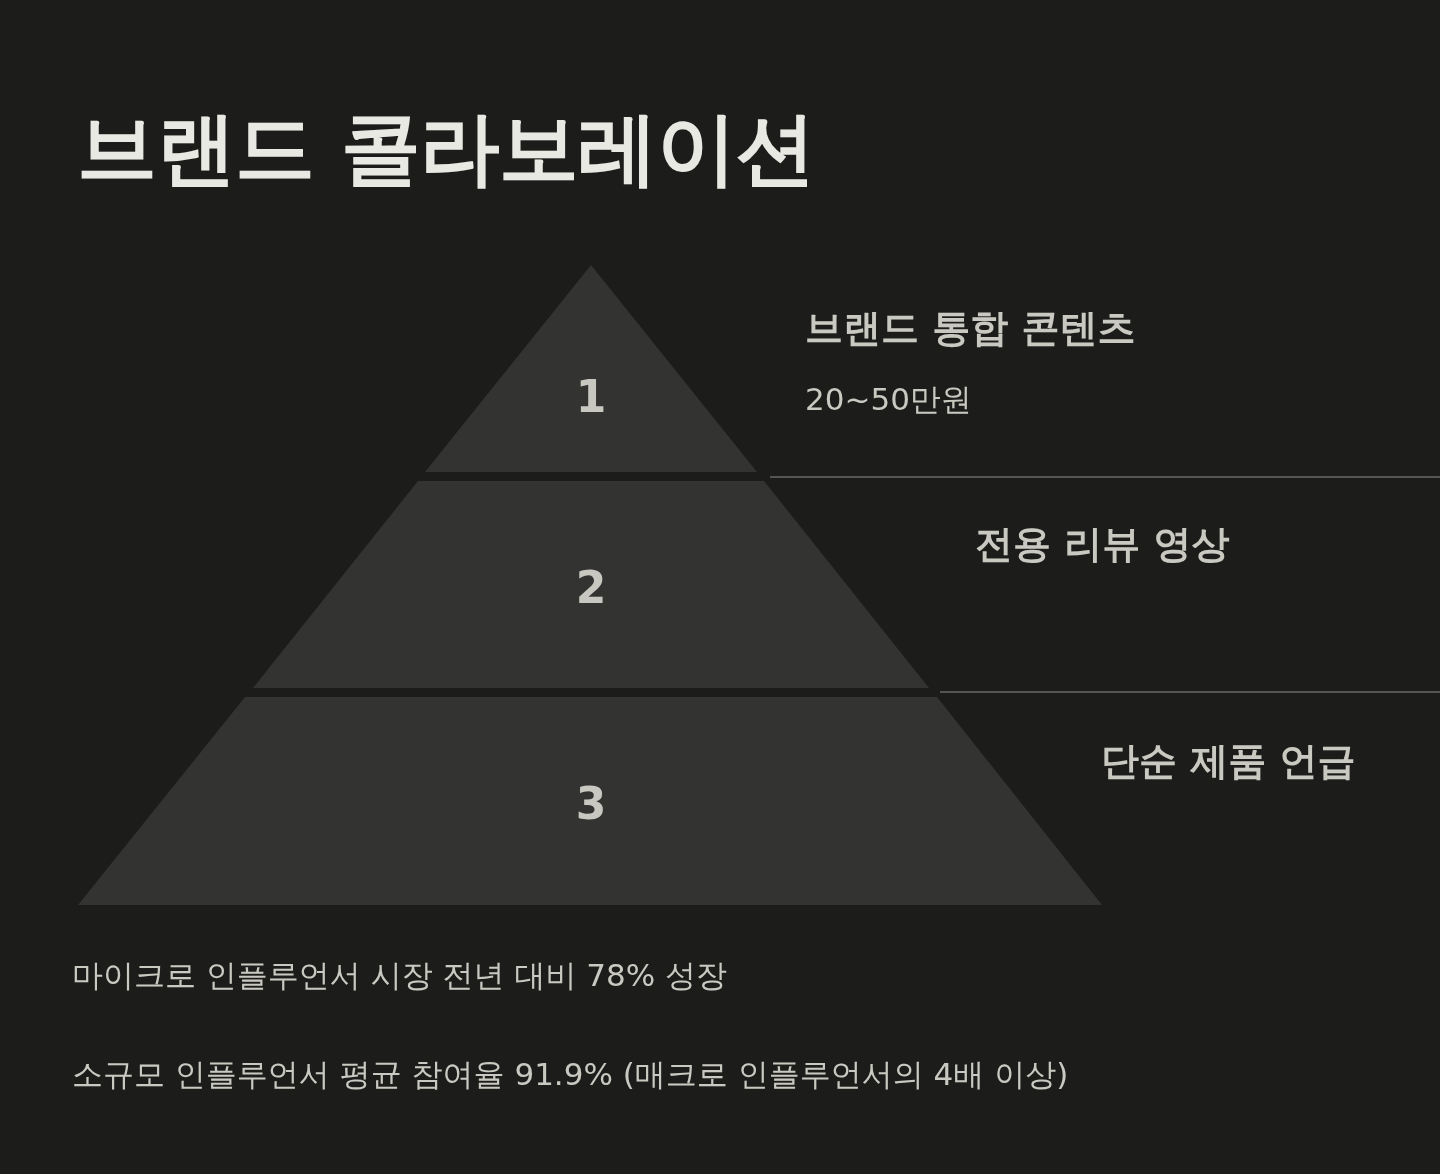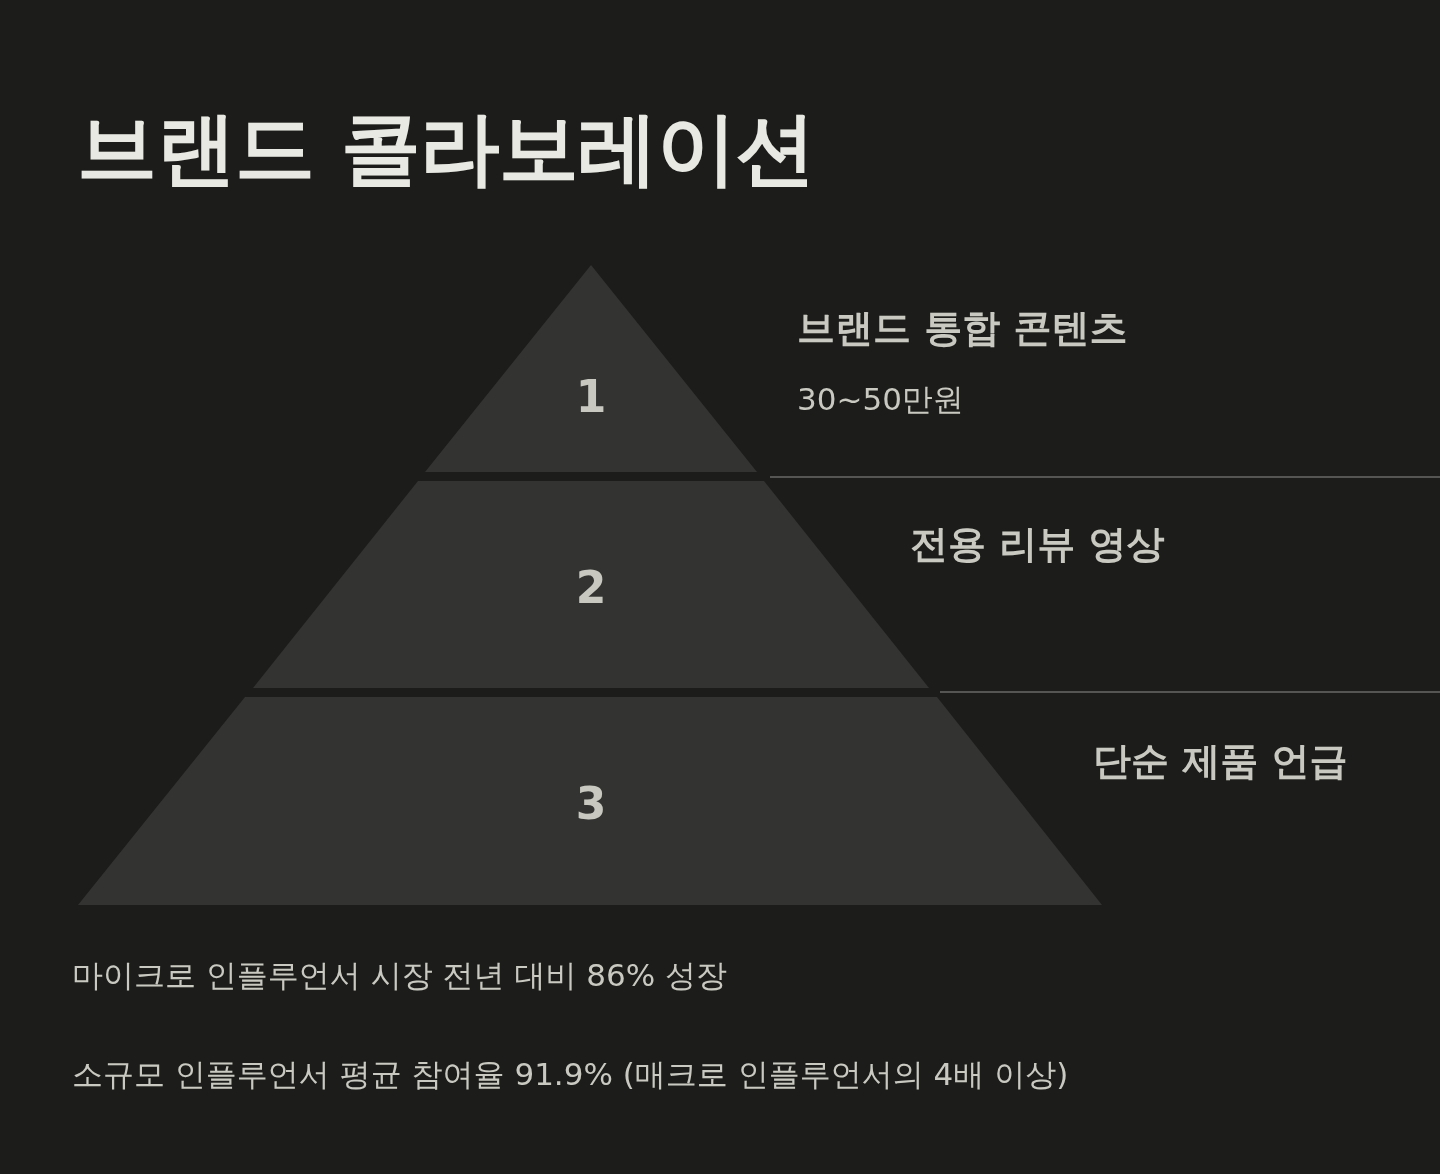--- a/index.html
+++ b/index.html
@@ -42,20 +42,21 @@
       margin-left: -40px;
       text-align: center;
       font-size: 44px;
       font-weight: 700;
       color: #c8c8c0;
       line-height: 50px;
     }
     .tier-label {
       position: absolute;
       white-space: nowrap;
+      margin-left: 8px;
     }
     .tier-name {
       font-size: 38px;
       font-weight: 600;
       color: #c9c9c1;
       line-height: 46px;
     }
     .tier-price {
       margin-top: 30px;
       font-size: 31px;
@@ -92,27 +93,27 @@
 
   <div class="tier-num" style="left:591px; top:372px;">1</div>
   <div class="tier-num" style="left:591px; top:563px;">2</div>
   <div class="tier-num" style="left:591px; top:779px;">3</div>
 
   <div class="divider" style="left:770px; top:476px;"></div>
   <div class="divider" style="left:940px; top:691px;"></div>
 
   <div class="tier-label" style="left:797px; top:305px;">
     <div class="tier-name">브랜드 통합 콘텐츠</div>
-    <div class="tier-price">30~50만원</div>
+    <div class="tier-price">20~50만원</div>
   </div>
 
-  <div class="tier-label" style="left:910px; top:521px;text-align:center;">
+  <div class="tier-label" style="left:967px; top:521px;text-align:center;">
     <div class="tier-name">전용 리뷰 영상</div>
   </div>
 
   <div class="tier-label" style="left:1093px; top:738px;">
     <div class="tier-name">단순 제품 언급</div>
   </div>
 
-  <div class="note" style="top:955px;">마이크로 인플루언서 시장 전년 대비 86% 성장</div>
+  <div class="note" style="top:955px;">마이크로 인플루언서 시장 전년 대비 78% 성장</div>
   <div class="note" style="top:1054px;">소규모 인플루언서 평균 참여율 91.9% (매크로 인플루언서의 4배 이상)</div>
 
 </div>
 
 </body></html>

